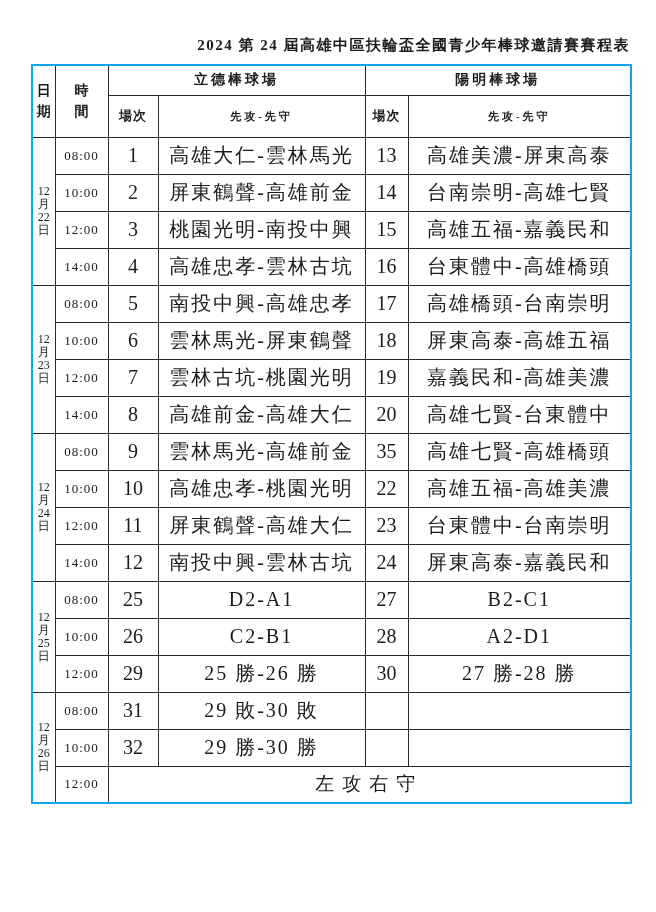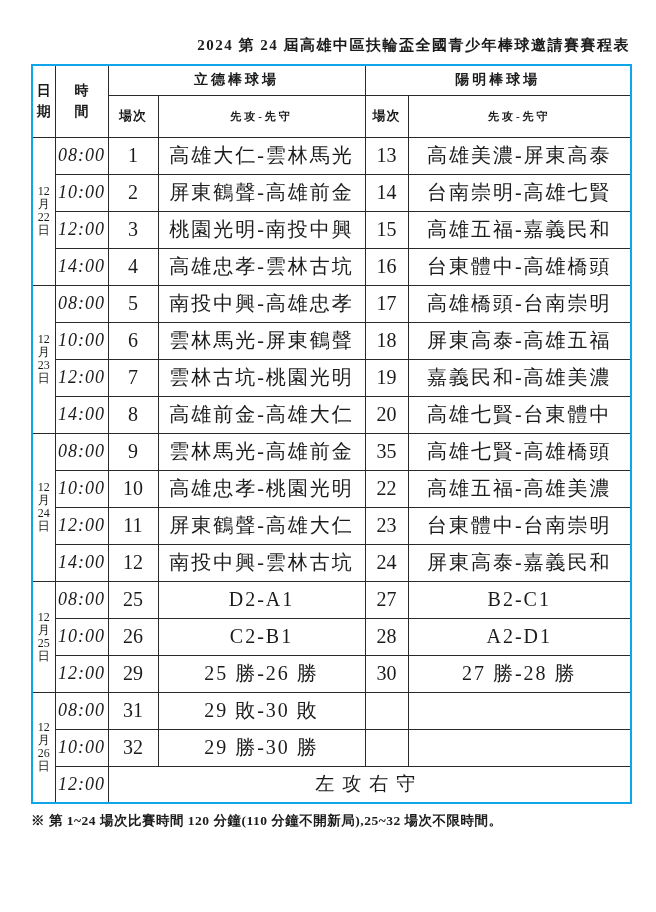--- a/index.html
+++ b/index.html
@@ -54,21 +54,21 @@
     display: inline-block;
     width: 16px;
     font-size: 14px;
     font-weight: 600;
     line-height: 1.5;
     word-break: break-all;
     letter-spacing: 0;
   }
 
   td.date-cell  { font-size: 12px; line-height: 13px; font-weight: 500; }
-  td.time-cell  { font-size: 18px; letter-spacing: 1px; font-style: italic; }
+  td.time-cell  { font-size: 13px; letter-spacing: 1px; }
   td.no-cell    { font-size: 20px; }
   td.match-cell { font-size: 20px; letter-spacing: 2px; }
   td.closing-cell { font-size: 19px; letter-spacing: 8px; }
 
   .notes { margin-top: 6px; width: 610px; }
   .note-line {
     font-size: 13.5px;
     font-weight: 700;
     letter-spacing: 0.5px;
     line-height: 21px;
@@ -256,16 +256,15 @@
           <td class="match-cell"></td>
         </tr>
         <tr>
           <td class="time-cell">12:00</td>
           <td class="closing-cell" colspan="4">左攻右守</td>
         </tr>
       </tbody>
   </table>
 
   <div class="notes">
-    <div class="note-line">※ 第 1~24 場次比賽時間 120 分鐘(110 分鐘不開新局),25~32 場次不限時間。</div>
   </div>
 
 </div>
 
 </body></html>

